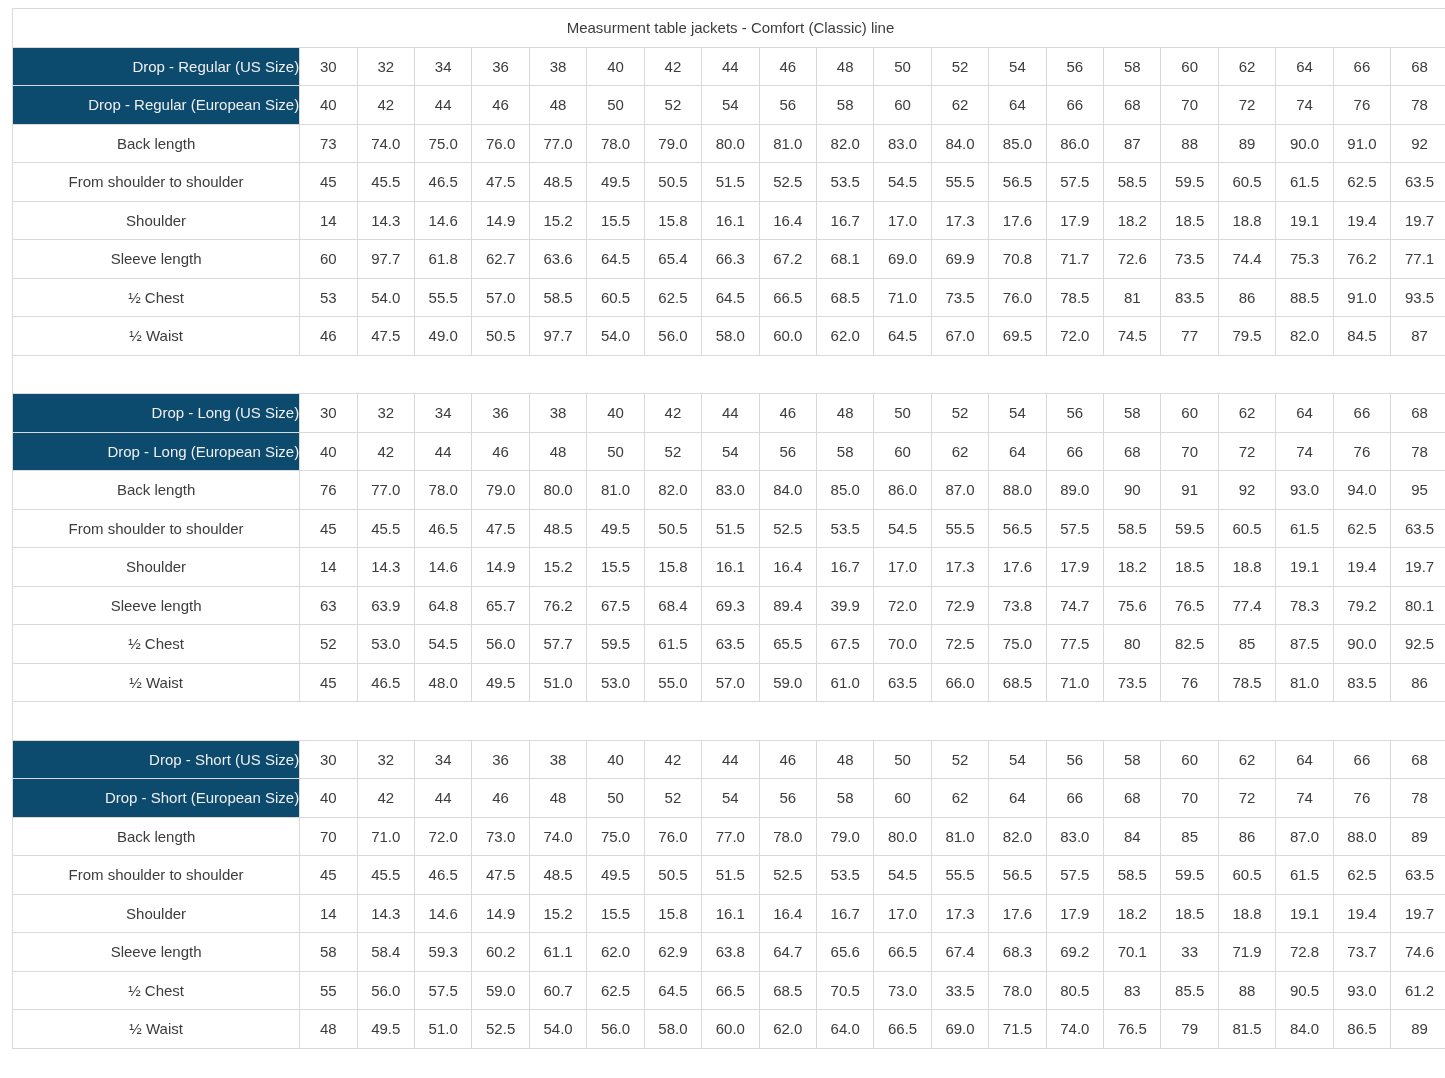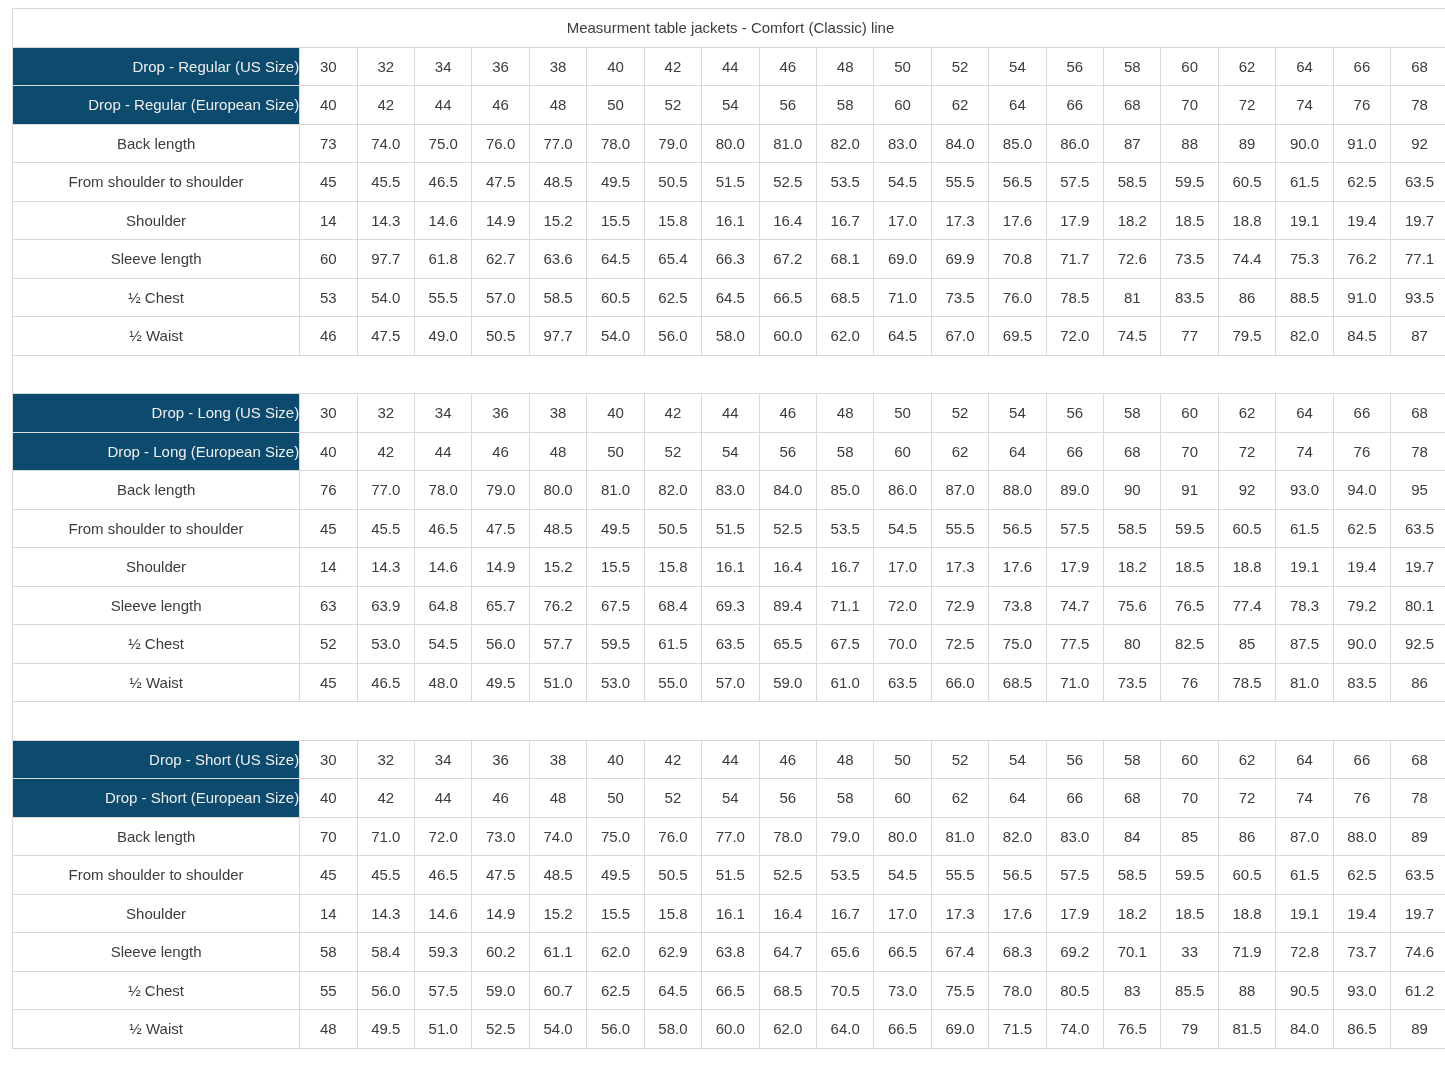--- a/index.html
+++ b/index.html
@@ -416,21 +416,21 @@
           <td class="rowlabel">Sleeve length</td>
           <td>63</td>
           <td>63.9</td>
           <td>64.8</td>
           <td>65.7</td>
           <td>76.2</td>
           <td>67.5</td>
           <td>68.4</td>
           <td>69.3</td>
           <td>89.4</td>
-          <td>71.1</td>
+          <td>39.9</td>
           <td>72.0</td>
           <td>72.9</td>
           <td>73.8</td>
           <td>74.7</td>
           <td>75.6</td>
           <td>76.5</td>
           <td>77.4</td>
           <td>78.3</td>
           <td>79.2</td>
           <td>80.1</td>
@@ -628,21 +628,21 @@
           <td>56.0</td>
           <td>57.5</td>
           <td>59.0</td>
           <td>60.7</td>
           <td>62.5</td>
           <td>64.5</td>
           <td>66.5</td>
           <td>68.5</td>
           <td>70.5</td>
           <td>73.0</td>
-          <td>75.5</td>
+          <td>33.5</td>
           <td>78.0</td>
           <td>80.5</td>
           <td>83</td>
           <td>85.5</td>
           <td>88</td>
           <td>90.5</td>
           <td>93.0</td>
           <td>61.2</td>
         </tr>
         <tr>

